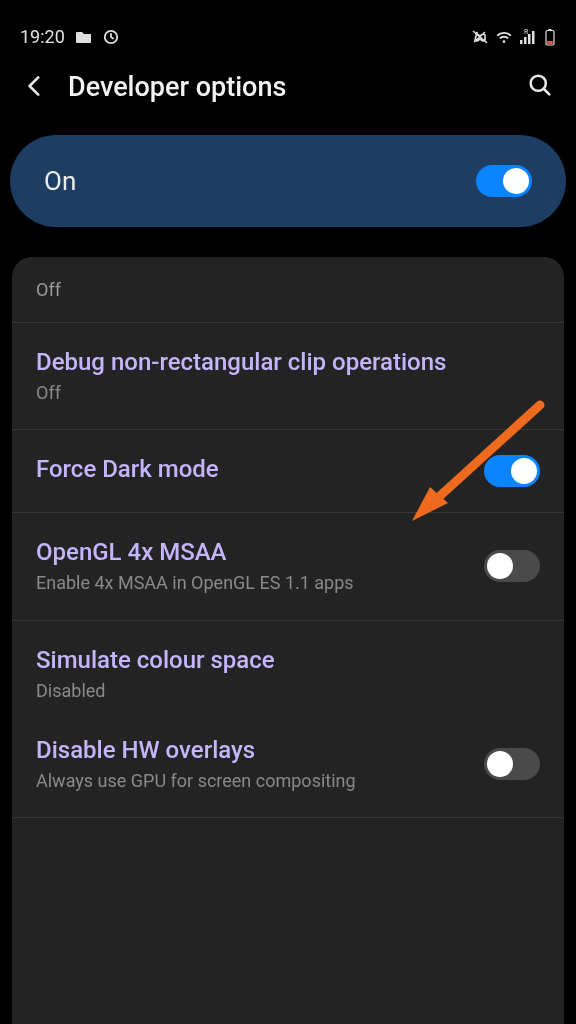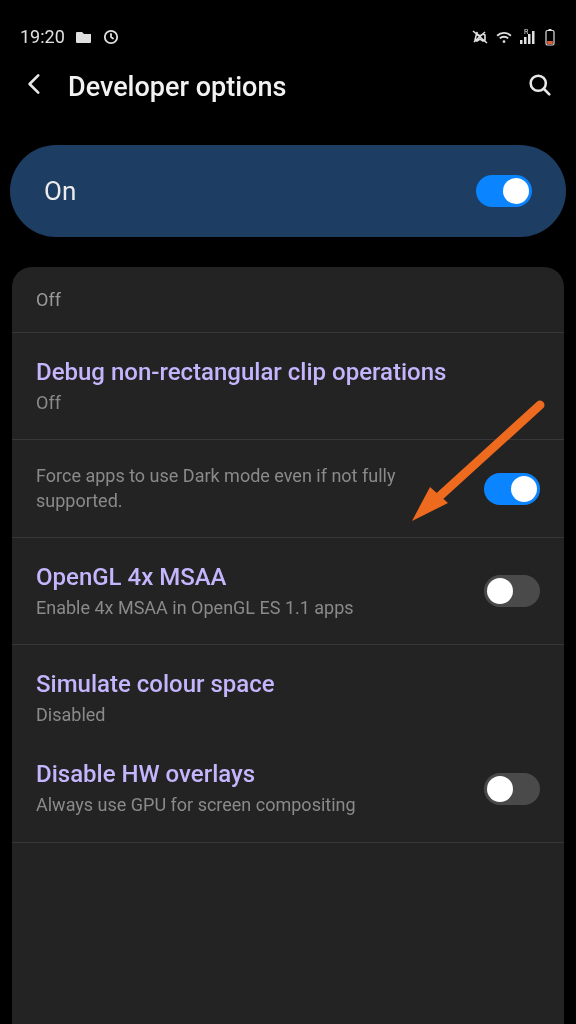--- a/index.html
+++ b/index.html
@@ -34,22 +34,22 @@
       gap: 4px;
     }
     .status-icon {
       display: inline-flex;
       align-items: center;
     }
     
     
     .header {
       display: flex;
-      align-items: flex-start;
-      padding: 16px 22px 42px;
+      align-items: flex-end;
+      padding: 16px 22px 32px;
       gap: 20px;
     }
     .back-btn {
       color: #e0e0e0;
     }
     .header-title {
       flex: 1;
       font-size: 27px;
       font-weight: 500;
       color: #f2f2f2;
@@ -238,21 +238,21 @@
 
   <div class="setting-item">
     <div class="setting-text">
       <div class="setting-title">Debug non-rectangular clip operations</div>
       <div class="setting-sub">Off</div>
     </div>
   </div>
 
   <div class="setting-item">
     <div class="setting-text">
-      <div class="setting-sub">Force apps to use Dark mode even if not fully supported.</div>
+      <div class="setting-title">Force Dark mode</div>
     </div>
     <div class="toggle on">
       <div class="toggle-knob"></div>
     </div>
   </div>
 
   <div class="setting-item">
     <div class="setting-text">
       <div class="setting-title">OpenGL 4x MSAA</div>
       <div class="setting-sub">Enable 4x MSAA in OpenGL ES 1.1 apps</div>

